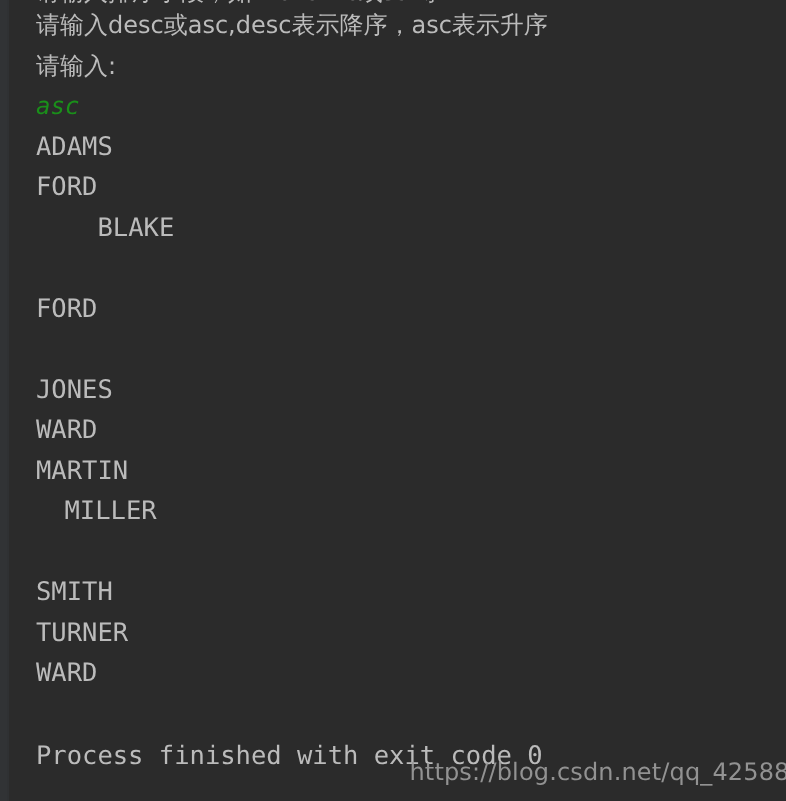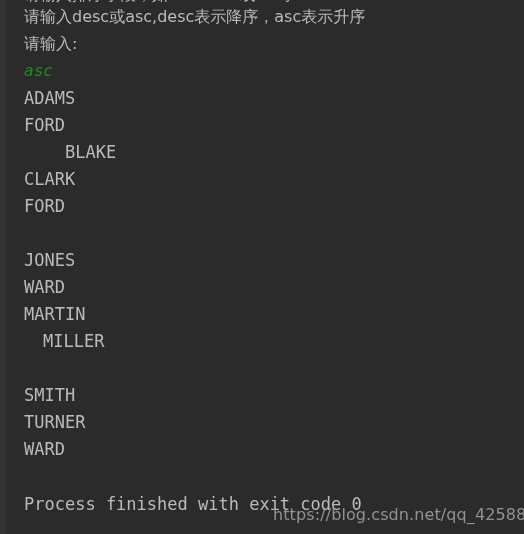--- a/index.html
+++ b/index.html
@@ -81,21 +81,20 @@
 
     <div class="line cjk" style="top:3px;">请输入desc或asc,desc表示降序，asc表示升序</div>
 
     <div class="line cjk" style="top:30px;">请输入:</div>
 
     <div class="line input-echo" style="top:57px;">asc</div>
 
     <div class="line" style="top:85px;">ADAMS</div>
     <div class="line" style="top:112px;">FORD</div>
     <div class="line" style="top:139px;margin-left:41px;">BLAKE</div>
-    <div class="line" style="top:166px;">CLARK</div>
     <div class="line" style="top:193px;">FORD</div>
     <div class="line" style="top:247px;">JONES</div>
     <div class="line" style="top:274px;">WARD</div>
     <div class="line" style="top:301px;">MARTIN</div>
     <div class="line" style="top:328px;margin-left:19px;">MILLER</div>
     <div class="line" style="top:382px;">SMITH</div>
     <div class="line" style="top:409px;text-align:right;">TURNER</div>
     <div class="line" style="top:436px;">WARD</div>
 
     <div class="line" style="top:491px;">Process finished with exit code 0</div>

